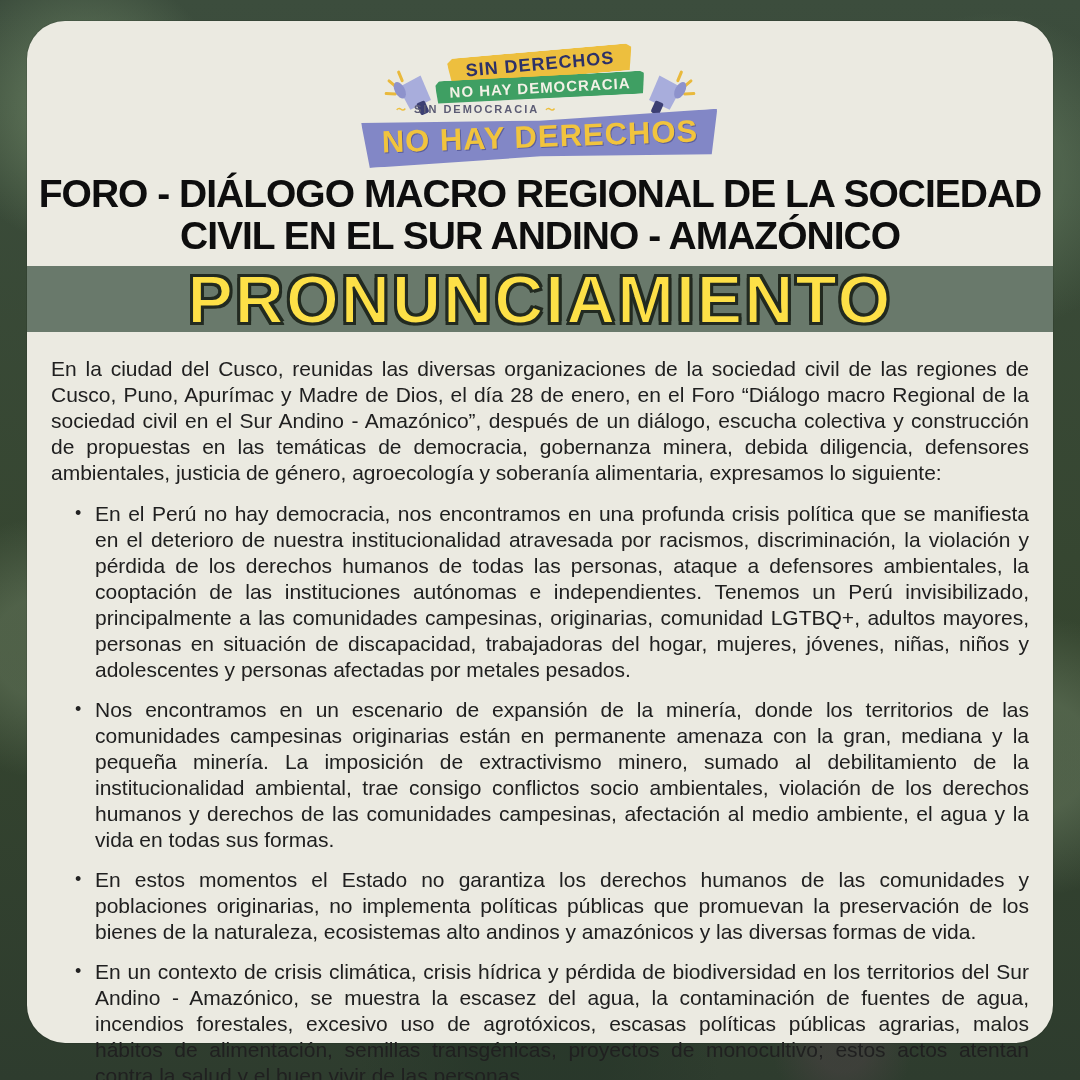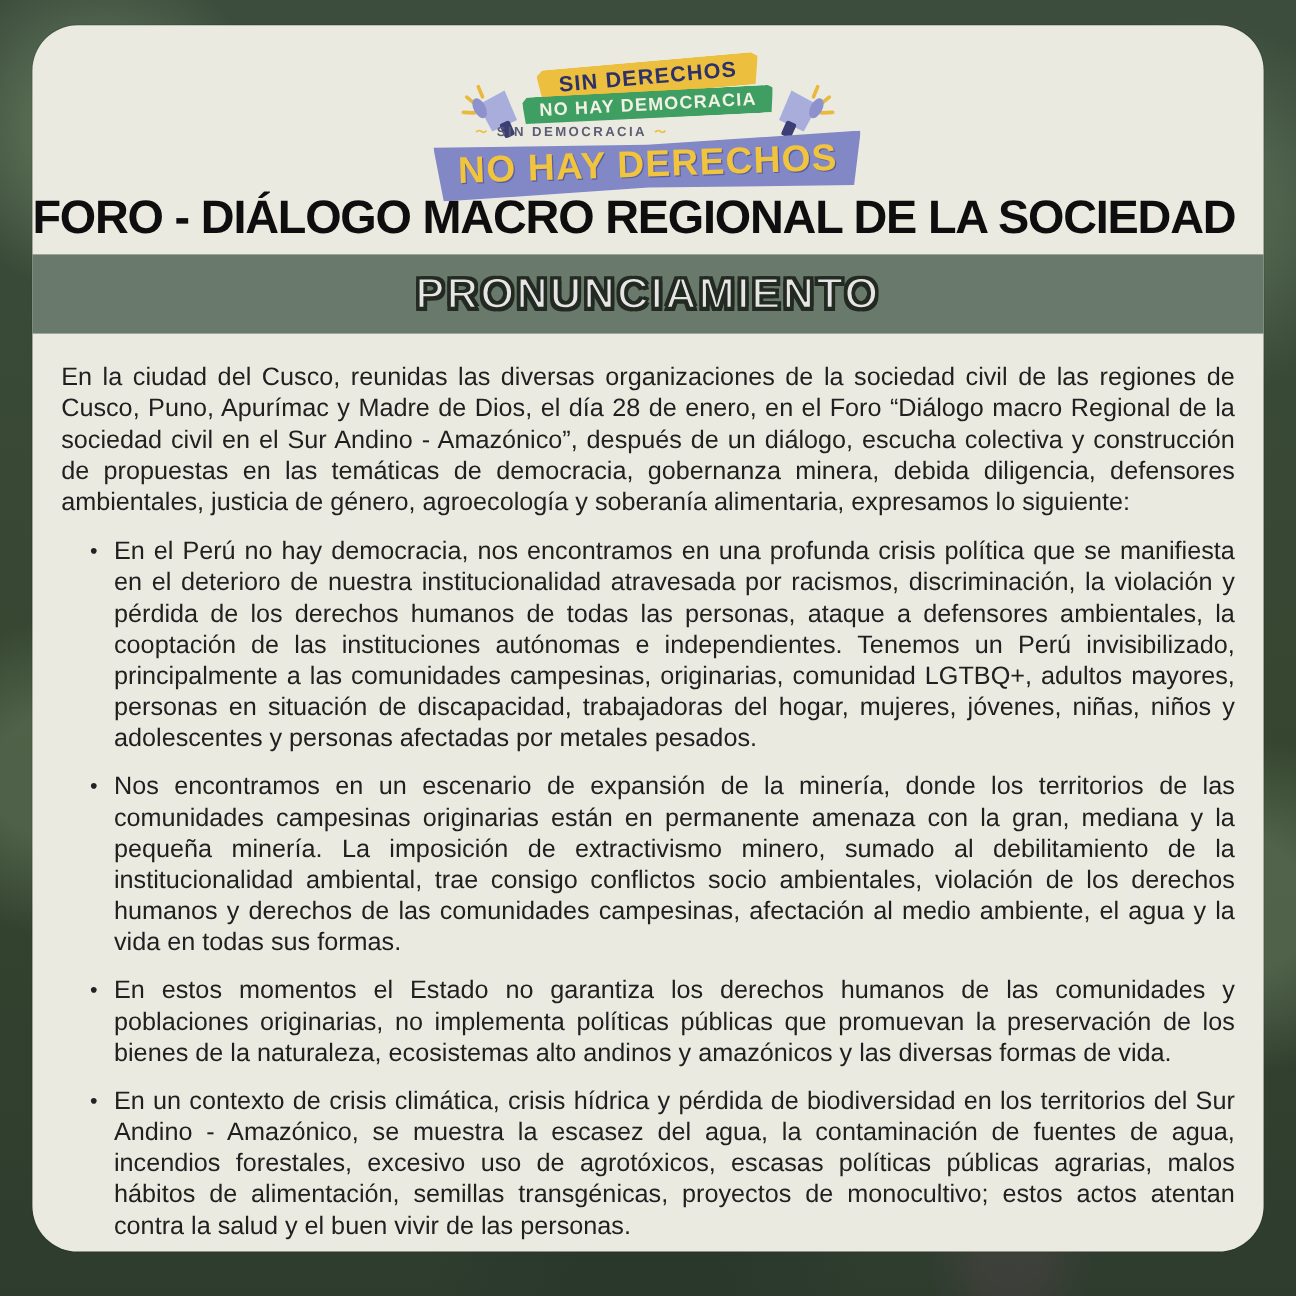--- a/index.html
+++ b/index.html
@@ -63,32 +63,32 @@
     color: var(--c-banner_yellow_text, #f1c43d);
     font-weight: 800; font-size: 31px; letter-spacing: 1px;
     padding: 4px 20px 7px;
     clip-path: polygon(0 4%, 50% 12%, 100% 0, 98% 96%, 50% 88%, 2% 100%);
     text-shadow: 1px 1px 0 #5a5e9e;
     z-index: 2;
   }
 
   
   .title {
-    text-align: left;
+    margin-top: 12px; text-align: center;
     font-size: 39px; font-weight: 800; letter-spacing: -1px; line-height: 1.08;
     color: #0e0e0e; font-stretch: condensed;
   }
   .band {
     margin-top: 9px; height: 66px;
     background: var(--c-band_sage, #69796b);
     display: flex; align-items: center; justify-content: center;
   }
   .band-text {
-    font-size: 36px; font-weight: 800; letter-spacing: 2px;
-    color: #e5e5e5;
+    font-size: 68px; font-weight: 800; letter-spacing: 2px;
+    color: #fde047;
     -webkit-text-stroke: 2px #222a21;
     text-shadow: 2px 2px 0 #222a21, -2px -2px 0 #222a21, 2px -2px 0 #222a21, -2px 2px 0 #222a21;
   }
 
   
   .content {
     padding: 24px 24px 0 24px;
     font-size: 21px; line-height: 26px;
     color: var(--c-body_text, #202020);
     text-align: justify;
@@ -131,20 +131,21 @@
         </svg>
       </span>
       <div class="ribbon ribbon-yellow">SIN DERECHOS</div>
       <div class="ribbon ribbon-green">NO HAY DEMOCRACIA</div>
       <div class="small-label">SIN DEMOCRACIA</div>
       <div class="ribbon ribbon-purple">NO HAY DERECHOS</div>
     </div>
 
     <h1 class="title">
       <span>FORO - DIÁLOGO MACRO REGIONAL DE LA SOCIEDAD</span><br>
+      <span>CIVIL EN EL SUR ANDINO - AMAZÓNICO</span>
     </h1>
 
     <div class="band">
       <span class="band-text">PRONUNCIAMIENTO</span>
     </div>
 
     <div class="content">
       <p class="intro">En la ciudad del Cusco, reunidas las diversas organizaciones de la sociedad civil de las regiones de Cusco, Puno, Apurímac y Madre de Dios, el día 28 de enero, en el Foro “Diálogo macro Regional de la sociedad civil en el Sur Andino - Amazónico”, después de un diálogo, escucha colectiva y construcción de propuestas en las temáticas de democracia, gobernanza minera, debida diligencia, defensores ambientales, justicia de género, agroecología y soberanía alimentaria, expresamos lo siguiente:</p>
       <ul class="statements">
         <li class="statement">

